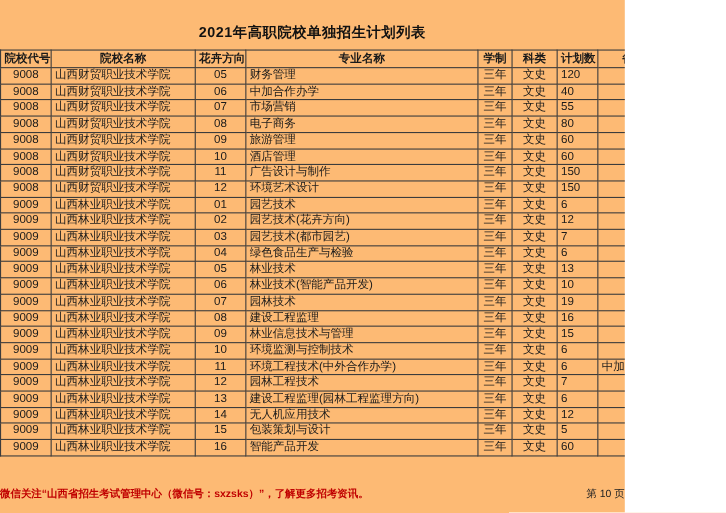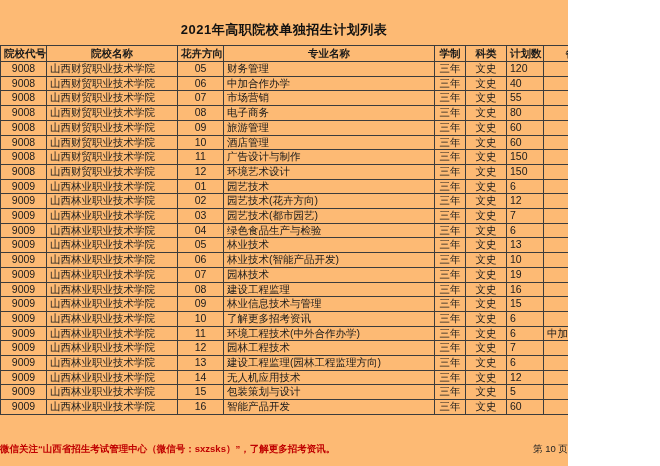--- a/index.html
+++ b/index.html
@@ -267,21 +267,21 @@
           <td class="c3">林业信息技术与管理</td>
           <td class="c4">三年</td>
           <td class="c5">文史</td>
           <td class="c6">15</td>
           <td class="c7"></td>
         </tr>
         <tr>
           <td class="c0">9009</td>
           <td class="c1">山西林业职业技术学院</td>
           <td class="c2">10</td>
-          <td class="c3">了解更多招考资讯</td>
+          <td class="c3">环境监测与控制技术</td>
           <td class="c4">三年</td>
           <td class="c5">文史</td>
           <td class="c6">6</td>
           <td class="c7"></td>
         </tr>
         <tr>
           <td class="c0">9009</td>
           <td class="c1">山西林业职业技术学院</td>
           <td class="c2">11</td>
           <td class="c3">环境工程技术(中外合作办学)</td>

